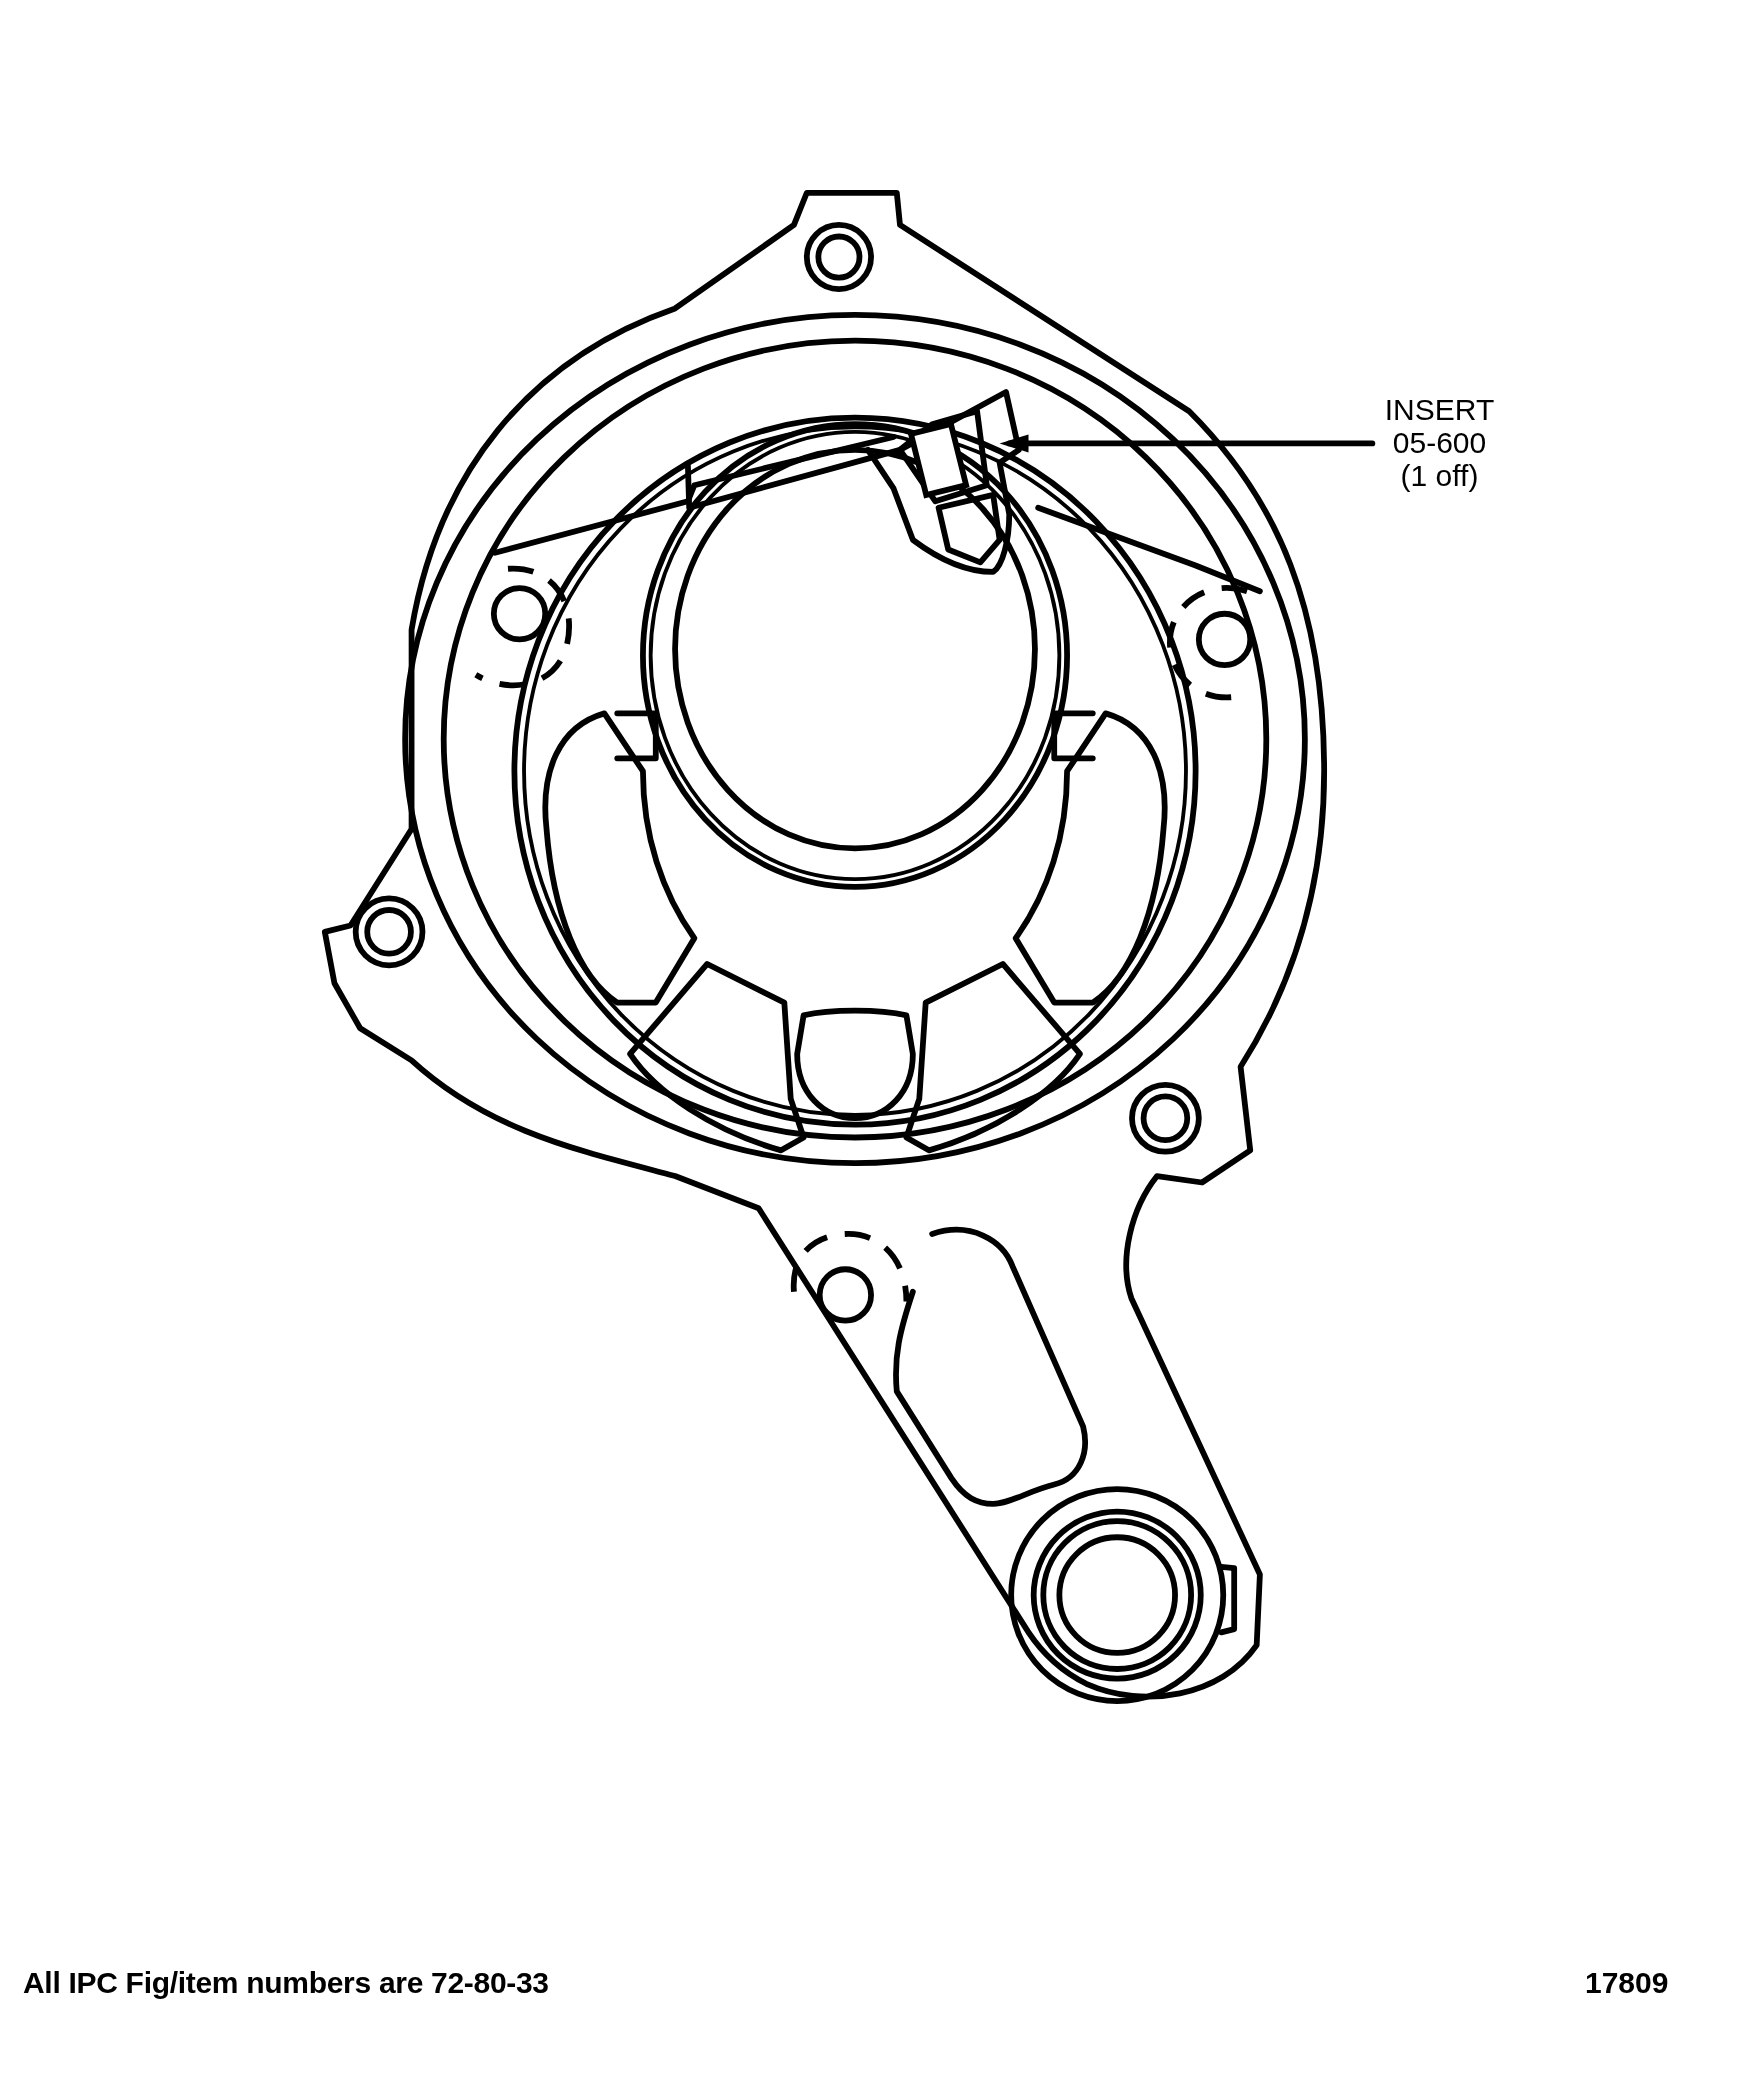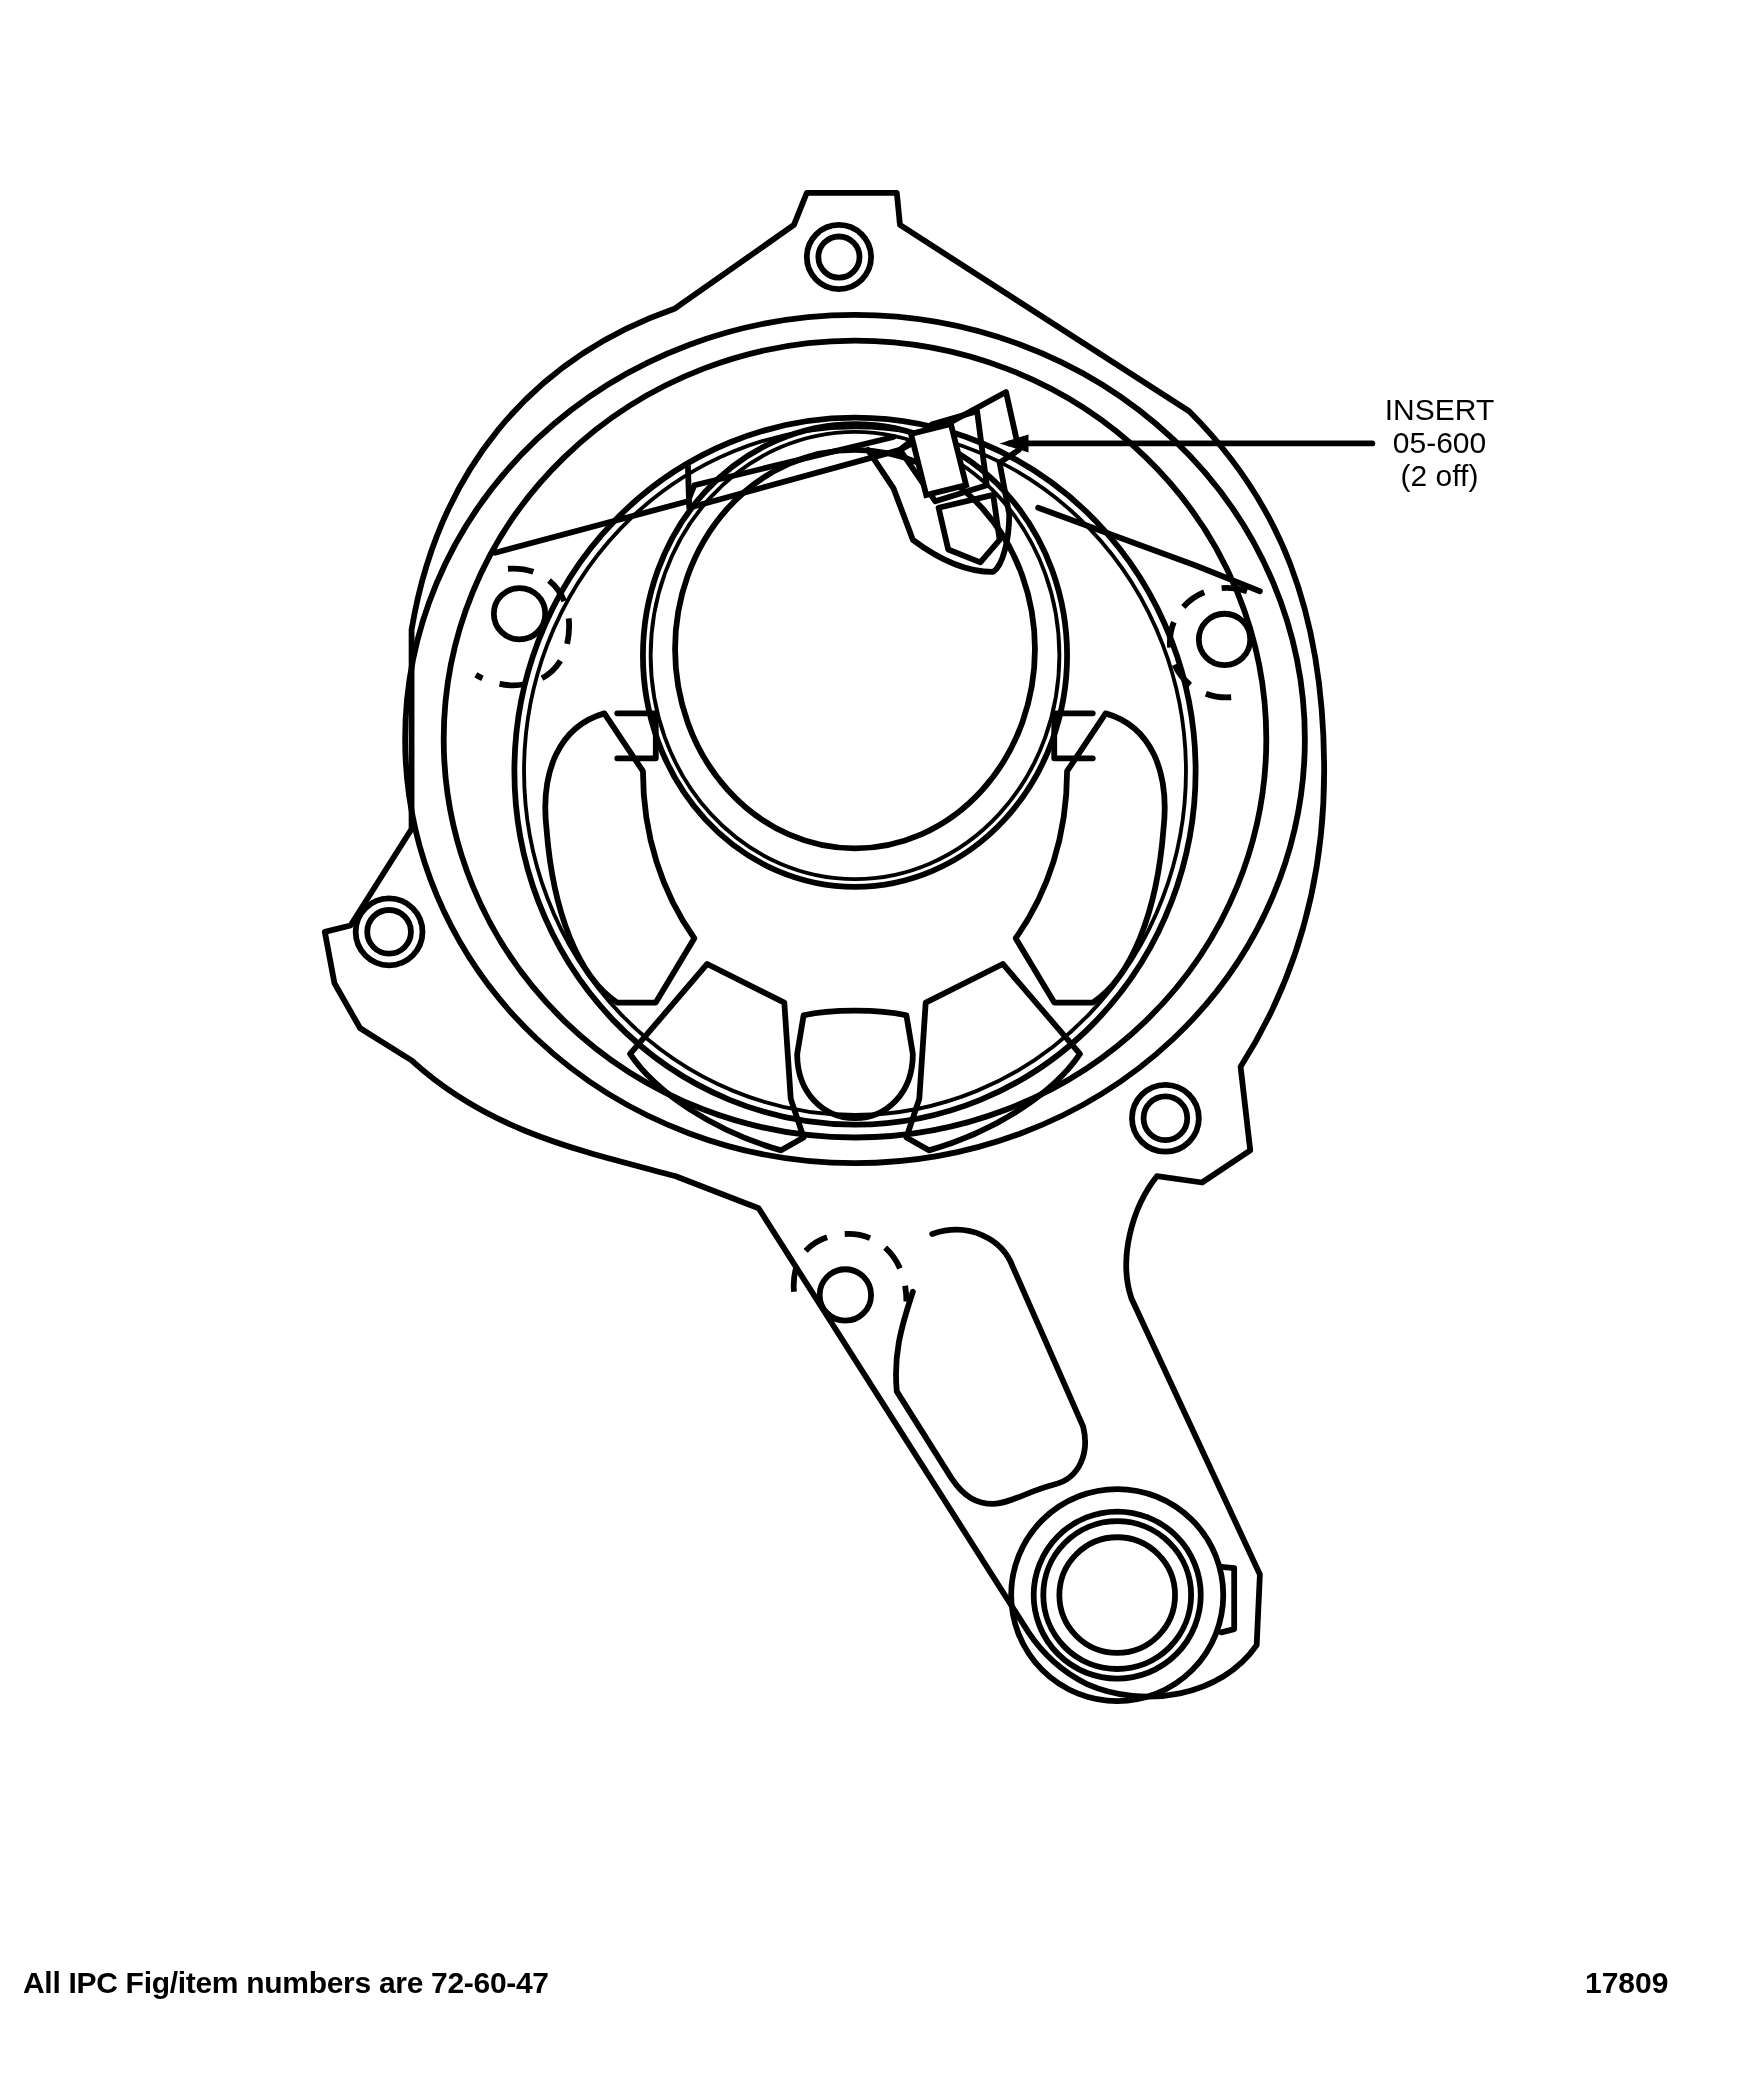--- a/index.html
+++ b/index.html
@@ -93,18 +93,18 @@
 
   <g>
     <line class="ln" x1="1570" y1="690" x2="2135" y2="690"></line>
     <polygon points="1555,690 1600,676 1600,704" fill="#000"></polygon>
   </g>
 </svg>
 
 <div class="callout" style="left:1369px; top:393px; width:141px;">
   <div>INSERT</div>
   <div>05-600</div>
-  <div>(2 off)</div>
+  <div>(1 off)</div>
 </div>
 
-<div class="footer-left">All IPC Fig/item numbers are 72-60-47</div>
+<div class="footer-left">All IPC Fig/item numbers are 72-80-33</div>
 <div class="footer-right">17809</div>
 
 
 </body></html>

